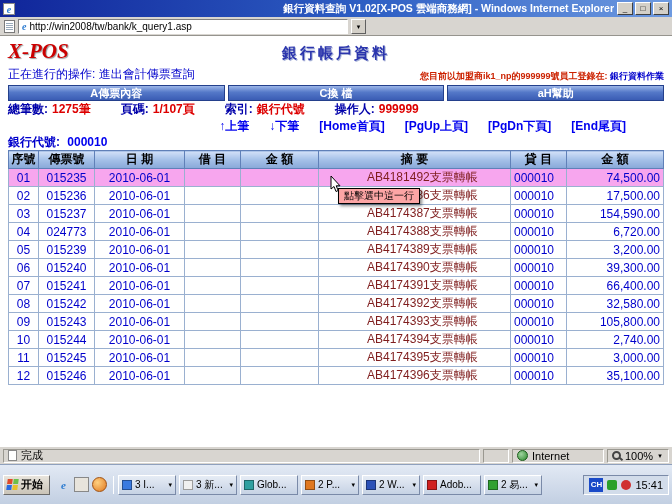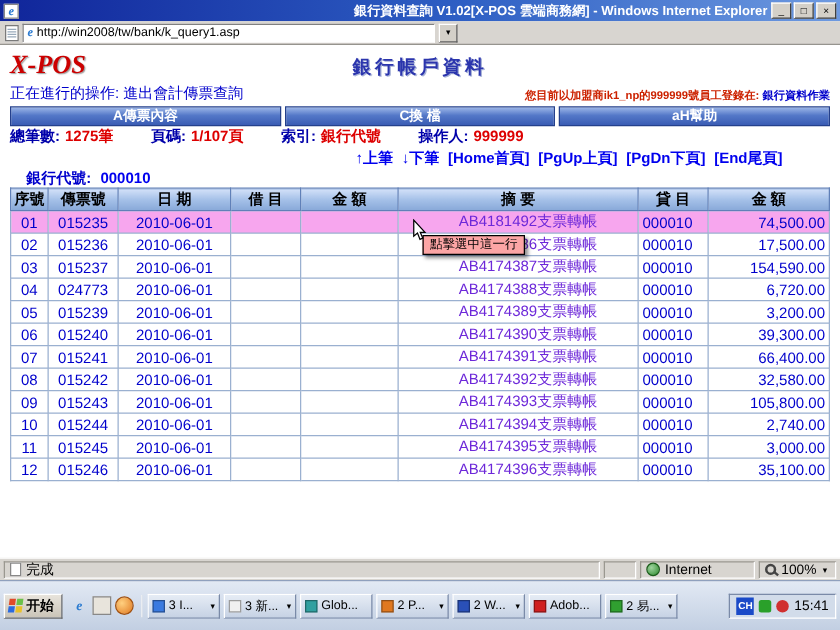--- a/index.html
+++ b/index.html
@@ -43,34 +43,34 @@
   .tabbar { display:flex; gap:3px; margin-top:2px; height:16px; }
   .tab { flex:1; background:linear-gradient(180deg,#9cb6e8 0%,#5478c8 45%,#3a5cb4 100%); border:1px solid #24408c;
     color:#fff; font-weight:bold; font-size:11px; text-align:center; line-height:14px; cursor:default; }
 
   .stats-row { display:flex; height:17px; align-items:center; font-weight:bold; font-size:12px; white-space:nowrap; }
   .stat { margin-right:30px; }
   .stat-label { color:#0000aa; }
   .stat-value { color:#dd0000; margin-left:4px; }
 
   .nav-row { height:16px; display:flex; justify-content:flex-end; padding-right:38px; color:#0000ee; font-weight:bold; font-size:12px; }
-  .nav-link { margin-left:7px; cursor:default; white-space:nowrap; }
-
-  .bankcode-row { height:15px; font-weight:bold; font-size:12px; color:#0000cc;margin-left:13px; }
+  .nav-link { margin-left:20px; cursor:default; white-space:nowrap; }
+
+  .bankcode-row { height:15px; font-weight:bold; font-size:12px; color:#0000cc; }
   .bankcode-value { color:#0000ee; margin-left:4px; }
 
   
   table.grid { border-collapse:collapse; width:655px; table-layout:fixed; margin-top:1px; border:1px solid #5878b0; }
   .grid th { background:linear-gradient(180deg,#d2e0f8 0%,#a4c0e8 50%,#88a8d8 100%); border:1px solid #6080b8;
     font-size:12px; font-weight:bold; color:#000; height:17px; padding:0; white-space:nowrap; overflow:hidden; }
   .grid td { border:1px solid #9ab0d0; font-size:12px; height:16px; padding:0 3px; color:#0000cc;
     white-space:nowrap; overflow:hidden; background:#fff; }
   .grid tr.hl td { background:#f7a6ee; }
   .grid td.no, .grid td.voucher, .grid td.date { text-align:center; }
-  .grid td.summary { color:#6d28d9; text-align:left;padding-left:48px; }
+  .grid td.summary { color:#7f1d1d; text-align:left;padding-left:48px; }
   .grid td.credit { text-align:left; }
   .grid td.amt2 { text-align:right; }
 
   
   .tooltip { position:absolute; left:338px; top:152px; background:#fca5a5; border:1px solid #000;
     font-size:10px; line-height:12px; padding:1px 5px; box-shadow:2px 2px 3px rgba(0,0,0,.45); color:#000; z-index:5; white-space:nowrap; }
   .cursor { position:absolute; left:330px; top:139px; z-index:6; }
 
   
   .statusbar { height:18px; flex:none; background:#d8d5d0; border-top:1px solid #fff;

